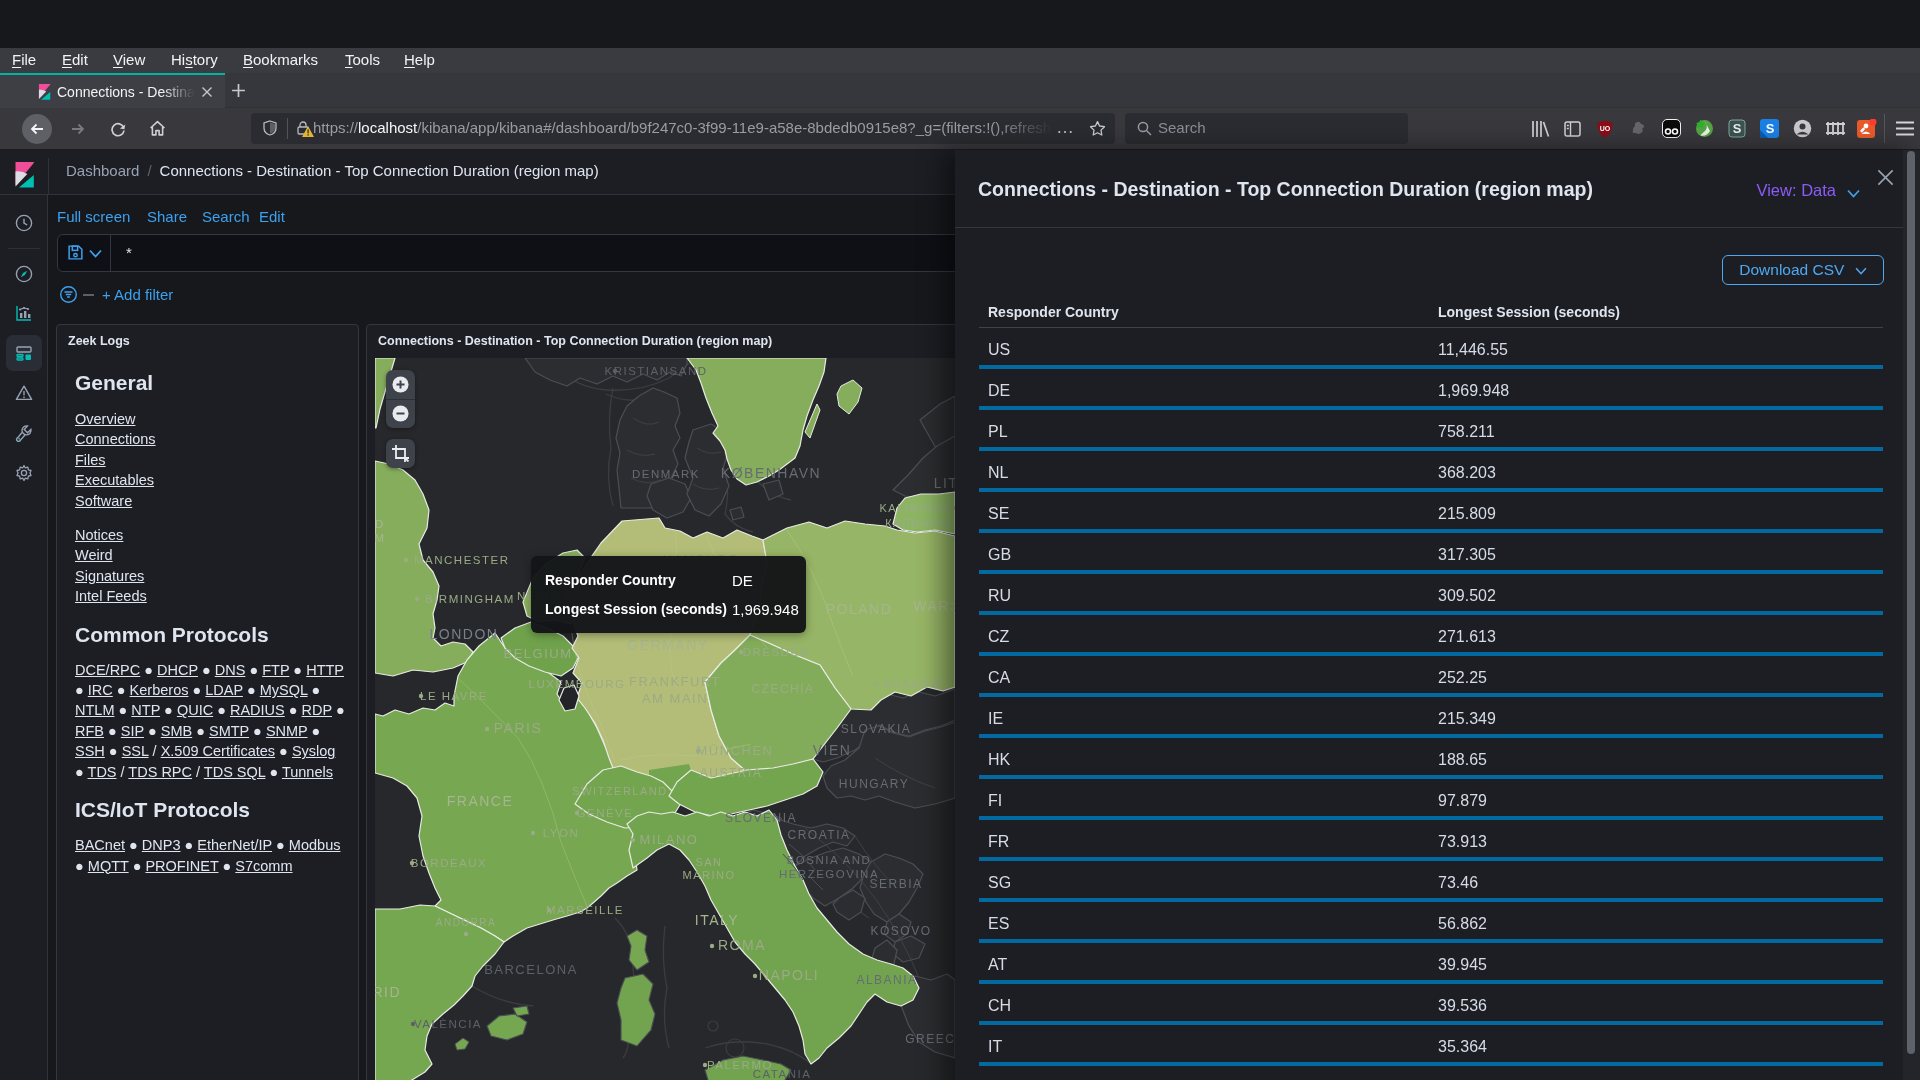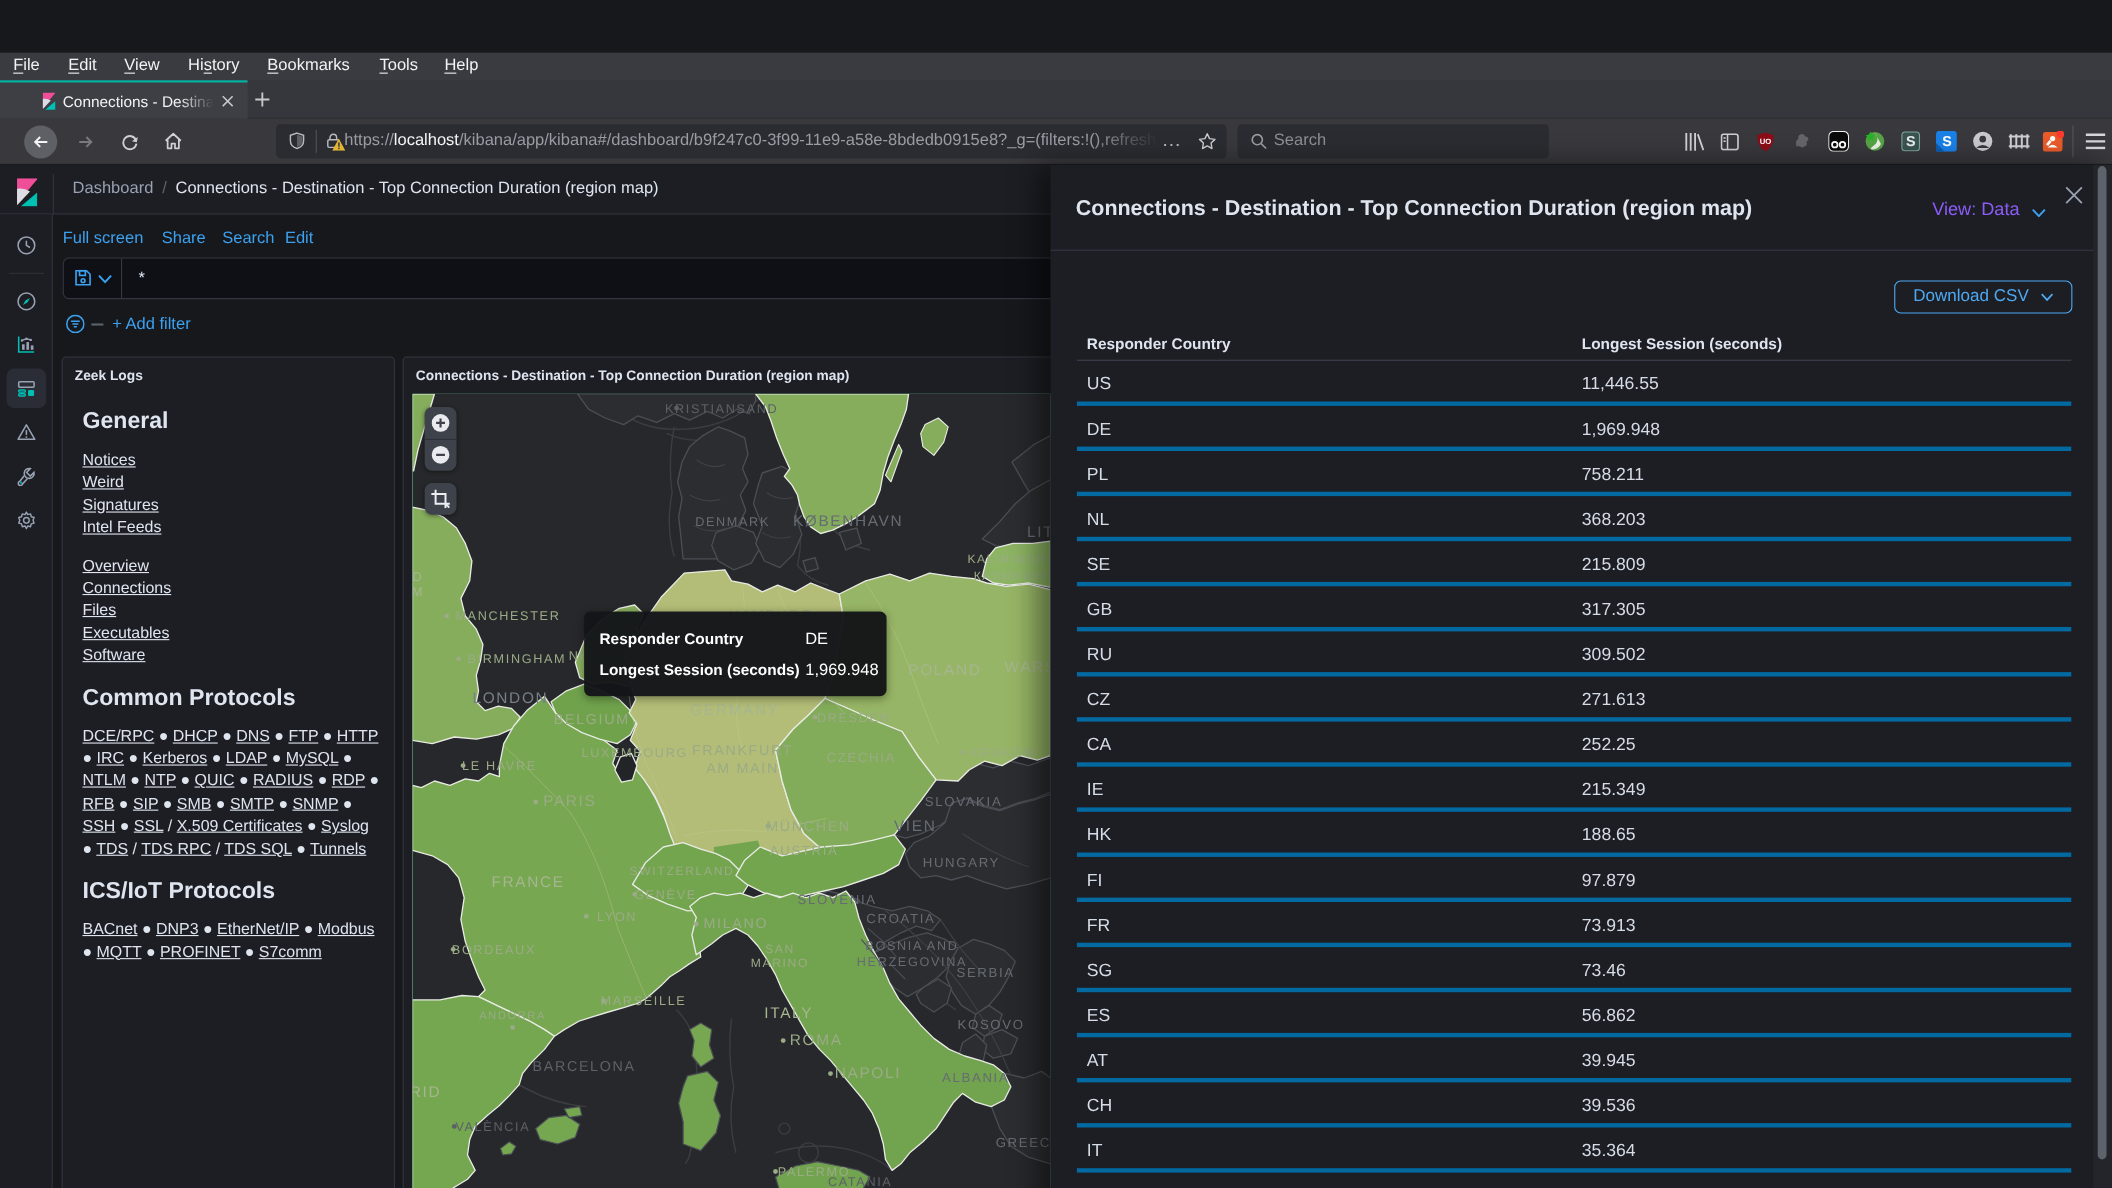--- a/index.html
+++ b/index.html
@@ -295,22 +295,22 @@
             <path d="M4.5,6 H12.5 M5.8,8.5 H11.2 M7.1,11 H9.9" stroke="#3ca1ef" stroke-width="1.4"></path>
           </svg>
       <div class="abs" style="left:26px;top:12px;width:11px;height:2px;background:#596069"></div>
       <div class="abs" style="left:45px;top:4px;font-size:15px;color:#3ca1ef">+ Add filter</div>
     </div>
 
     <div class="panel" id="zeek">
       <div class="ptitle">Zeek Logs</div>
       <div id="zbody">
         <h1 style="margin-top:10px">General</h1>
-<div class="zlinks" style="margin-top:14px"><a>Notices</a><br><a>Weird</a><br><a>Signatures</a><br><a>Intel Feeds</a></div>
-            <div class="zlinks" style="margin-top:14px"><a>Overview</a><br><a>Connections</a><br><a>Files</a><br><a>Executables</a><br><a>Software</a></div>
+<div class="zlinks" style="margin-top:14px"><a>Overview</a><br><a>Connections</a><br><a>Files</a><br><a>Executables</a><br><a>Software</a></div>
+            <div class="zlinks" style="margin-top:14px"><a>Notices</a><br><a>Weird</a><br><a>Signatures</a><br><a>Intel Feeds</a></div>
 <h1 style="margin-top:16px">Common Protocols</h1>
 <div class="zlinks" style="margin-top:13px;white-space:nowrap"><a>DCE/RPC</a> ● <a>DHCP</a> ● <a>DNS</a> ● <a>FTP</a> ● <a>HTTP</a><br>● <a>IRC</a> ● <a>Kerberos</a> ● <a>LDAP</a> ● <a>MySQL</a> ●<br><a>NTLM</a> ● <a>NTP</a> ● <a>QUIC</a> ● <a>RADIUS</a> ● <a>RDP</a> ●<br><a>RFB</a> ● <a>SIP</a> ● <a>SMB</a> ● <a>SMTP</a> ● <a>SNMP</a> ●<br><a>SSH</a> ● <a>SSL</a> / <a>X.509 Certificates</a> ● <a>Syslog</a><br>● <a>TDS</a> / <a>TDS RPC</a> / <a>TDS SQL</a> ● <a>Tunnels</a></div>
 <h1 style="margin-top:16px">ICS/IoT Protocols</h1>
 <div class="zlinks" style="margin-top:13px;white-space:nowrap"><a>BACnet</a> ● <a>DNP3</a> ● <a>EtherNet/IP</a> ● <a>Modbus</a><br>● <a>MQTT</a> ● <a>PROFINET</a> ● <a>S7comm</a></div>
       </div>
     </div>
 
     <div class="panel" id="mappanel">
       <div class="ptitle">Connections - Destination - Top Connection Duration (region map)</div>
     </div>

